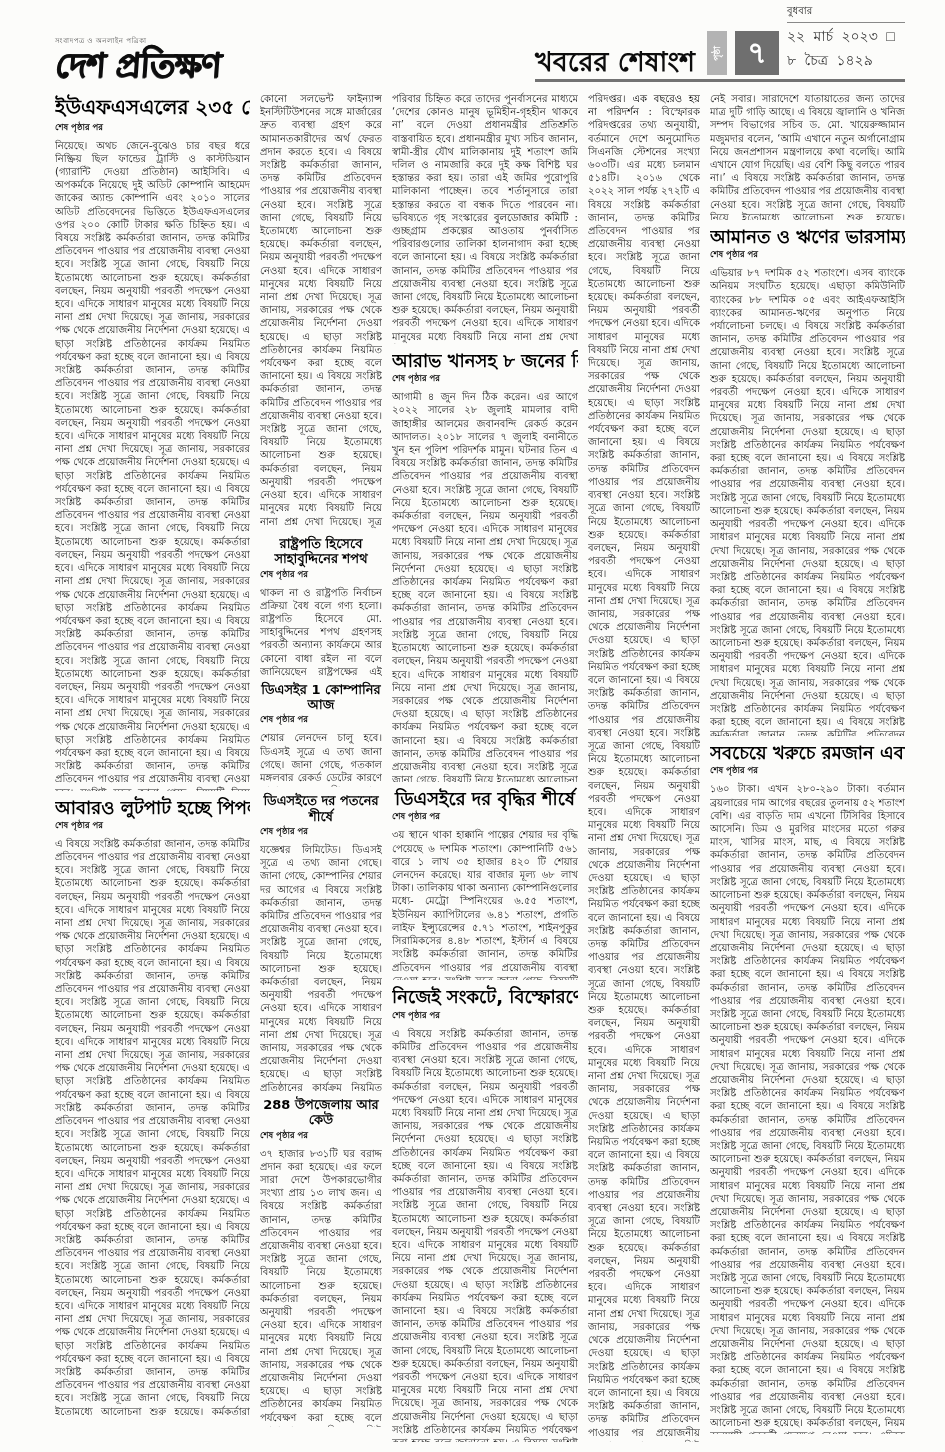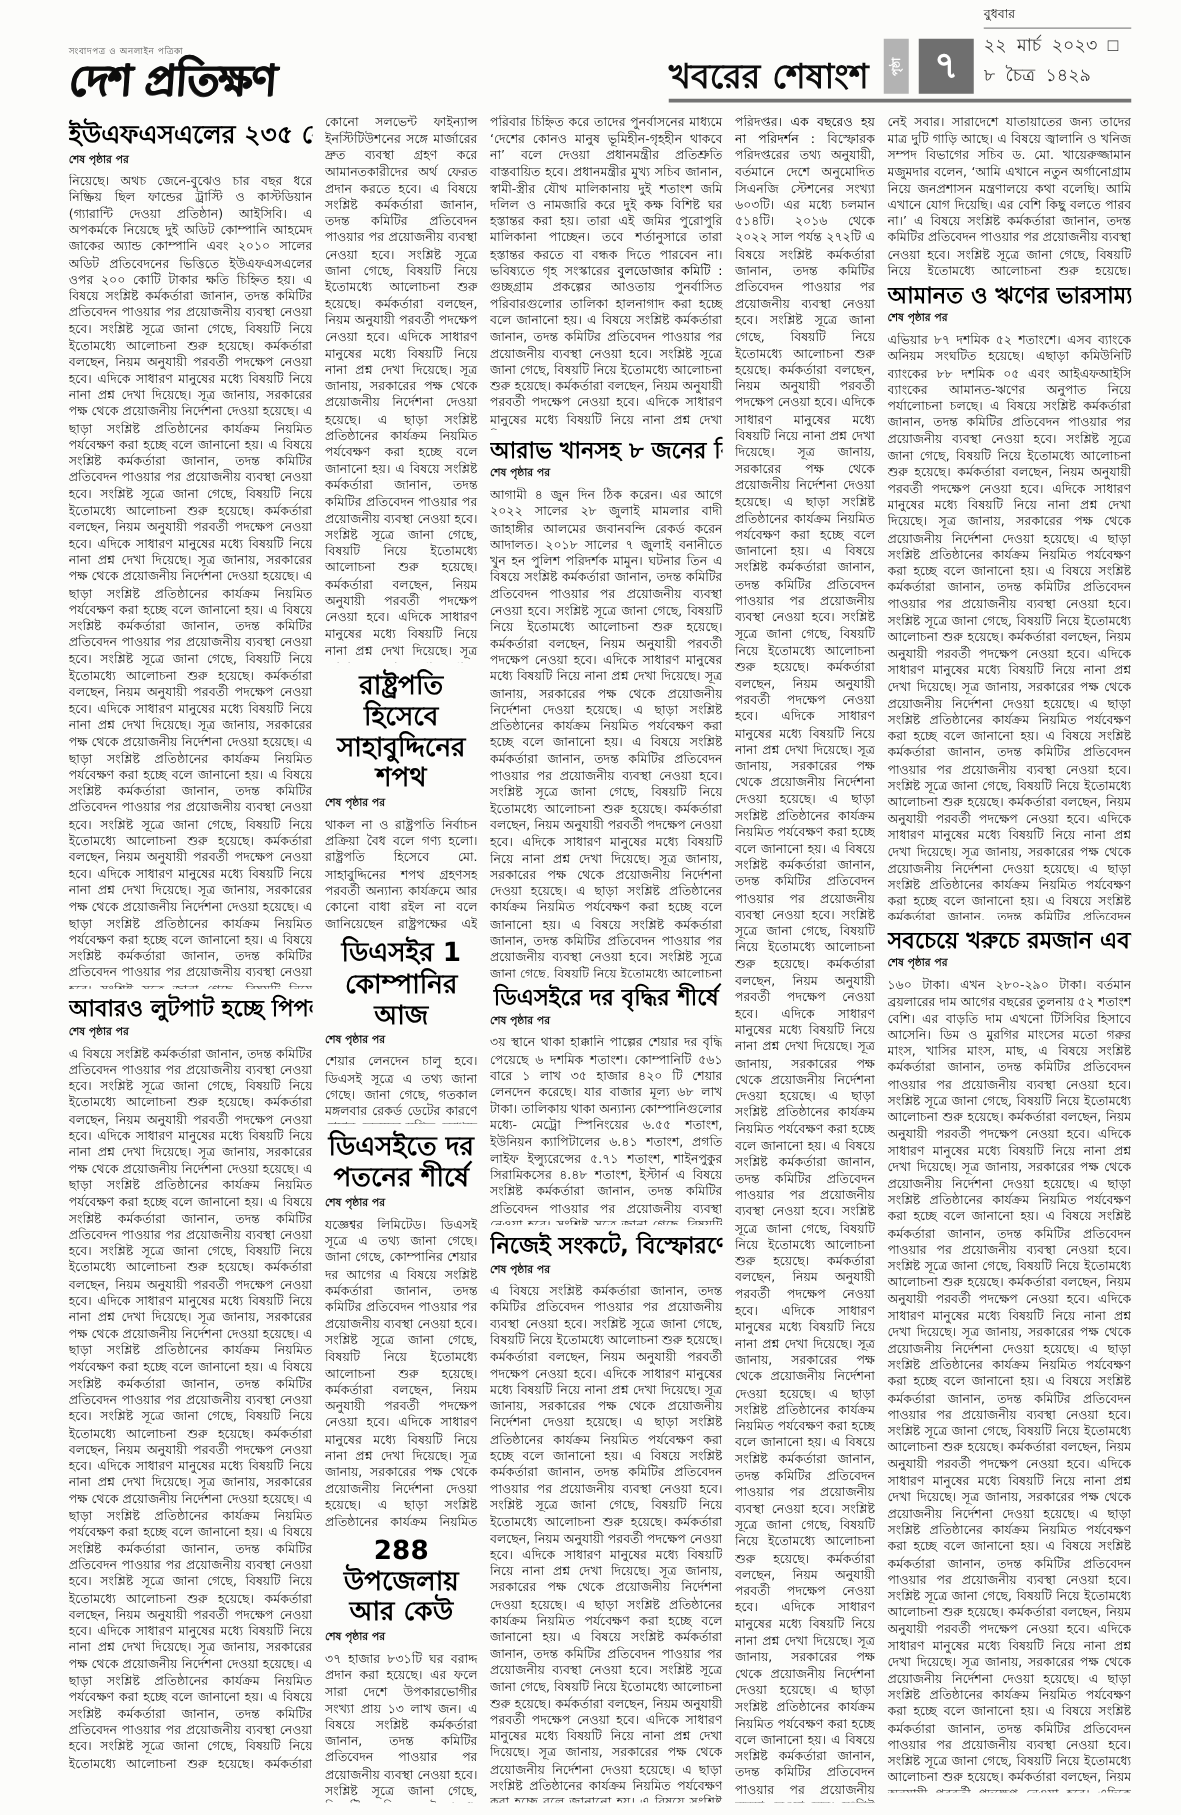--- a/index.html
+++ b/index.html
@@ -21,21 +21,21 @@
   .weekday{font-size:10px;font-weight:normal;border-bottom:1px solid #888;padding-bottom:2px;margin-bottom:2px;}
   .date-line{font-size:14px;color:#333;font-family:Liberation Mono, monospace;}
   
   .cols{display:flex;gap:10px;margin-top:10px;height:1350px;}
   .col{overflow:hidden;height:1350px;}
   .w1{width:195px;} .w2{width:122px;} .w3{width:186px;} .w4{width:112px;} .w5{width:195px;}
   
   h2.headline{margin:4px 0 1px 0;text-align:center;font-weight:bold;color:#000;line-height:1.18;}
   .hl-xl{font-size:20px;white-space:nowrap;}
   .hl-lg{font-size:18px;white-space:nowrap;}
-  .hl-md{font-size:21px;}
+  .hl-md{font-size:13px;}
   .cont-label{font-size:8.5px;font-weight:bold;margin:1px 0 4px 0;color:#111;}
   p.body{margin:0 0 6px 0;font-size:10px;line-height:13.2px;text-align:justify;color:#222;overflow:hidden;}
   p.body .b{font-weight:normal;color:#000;}
   .article{margin:0;}
 </style>
 </head>
 <body>
 
 <div class="page">
 

